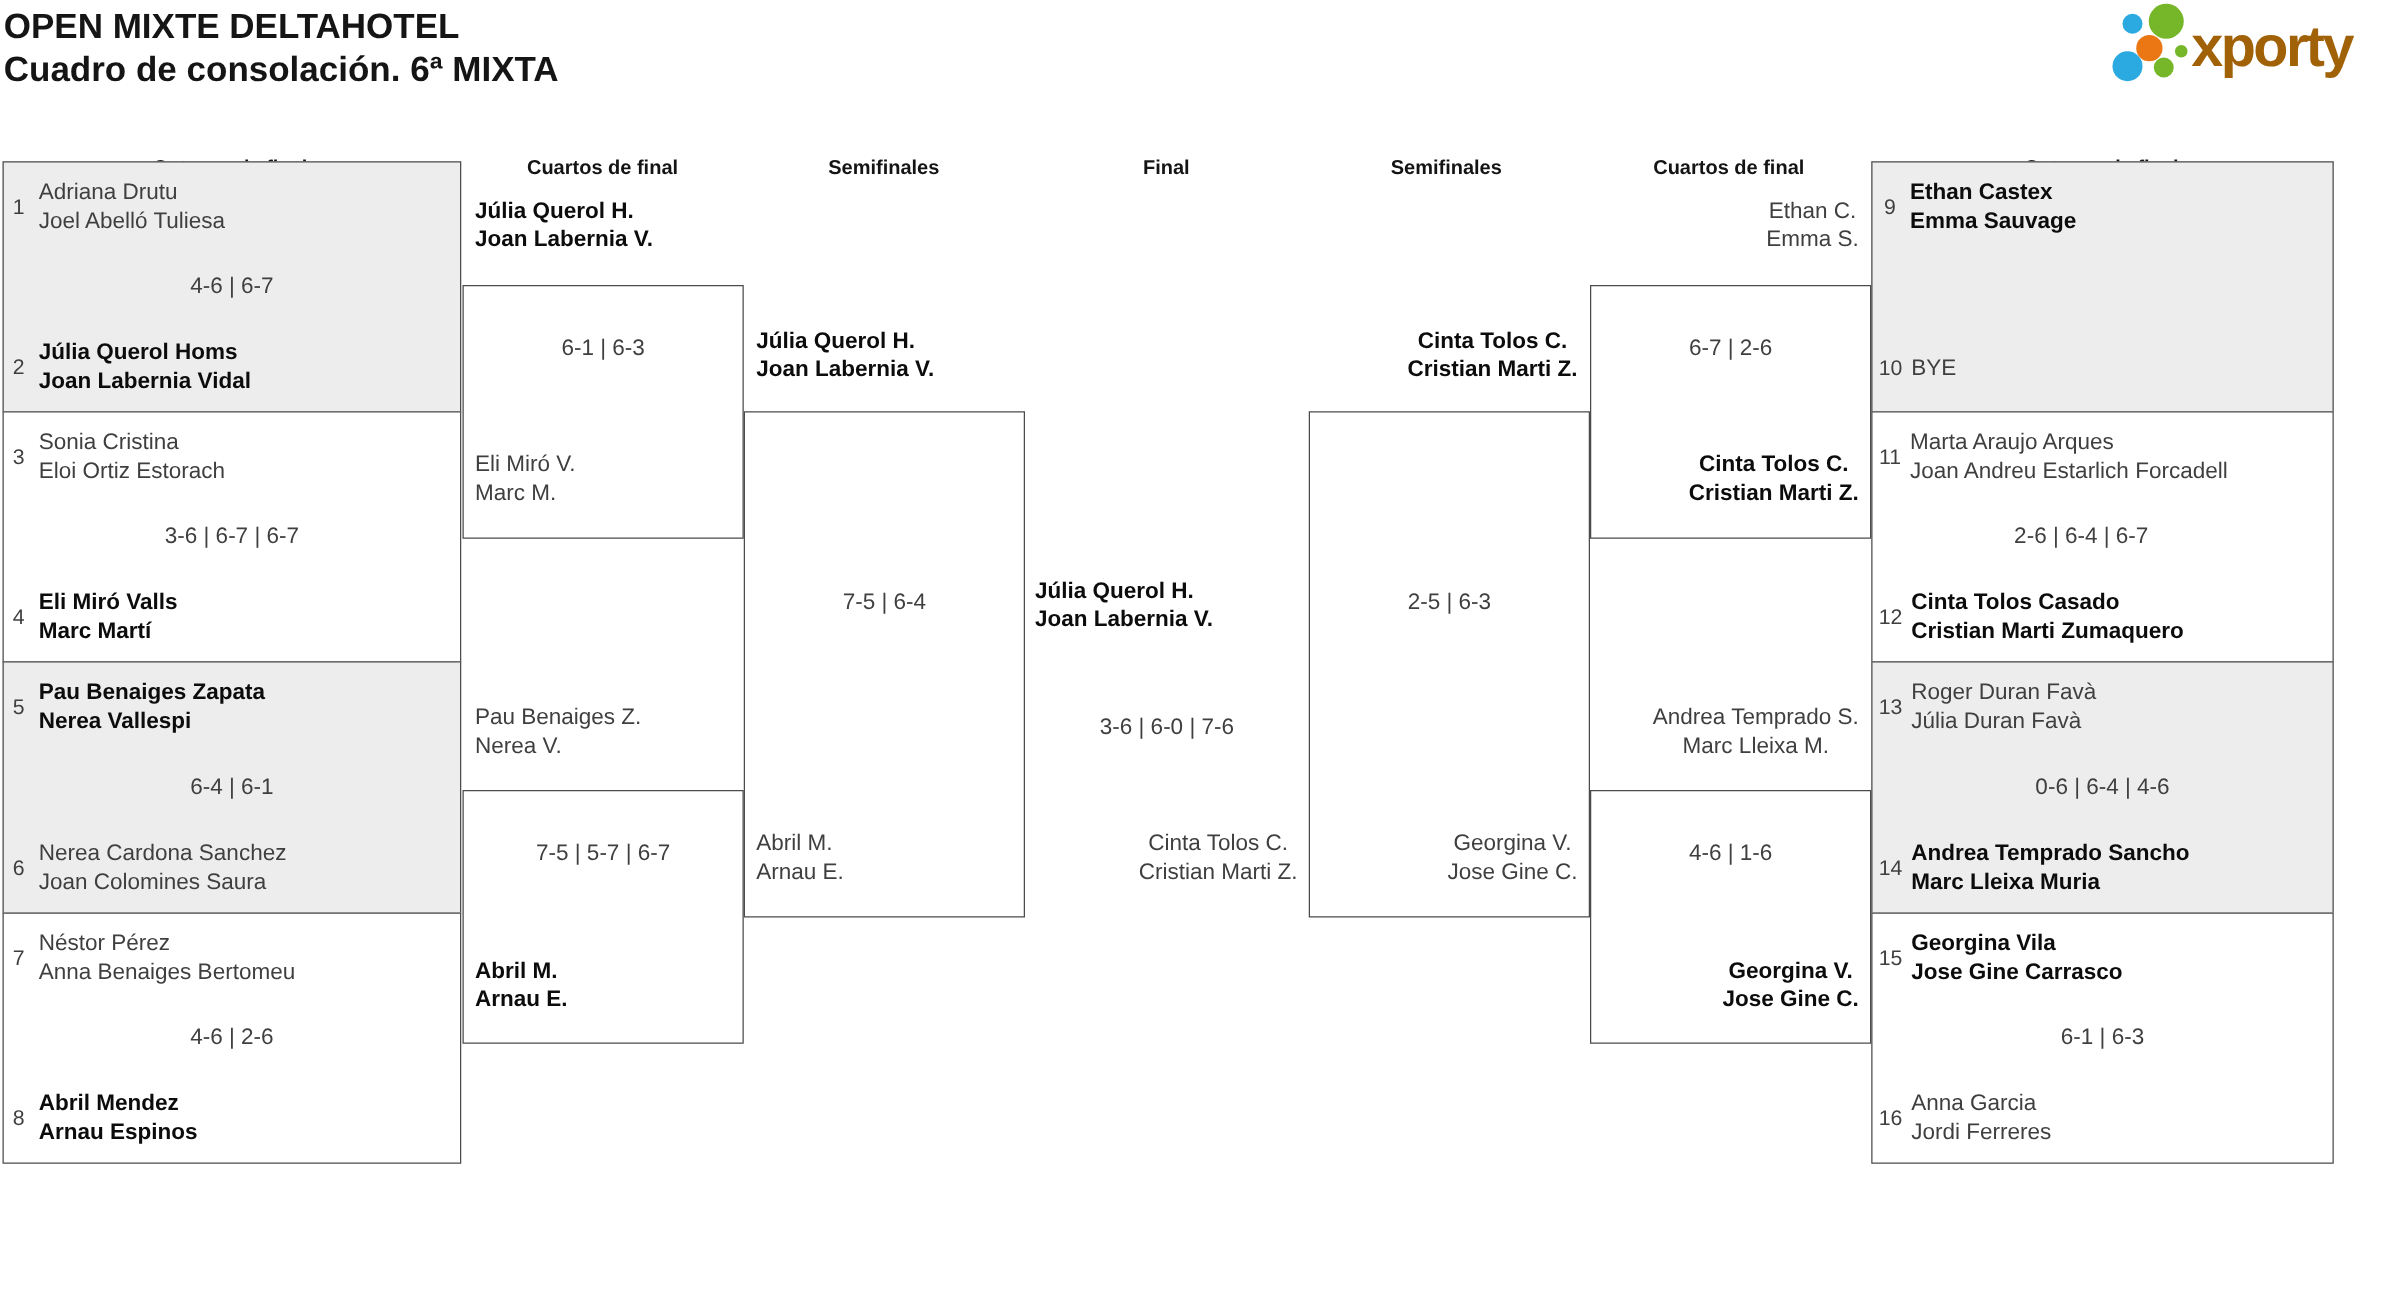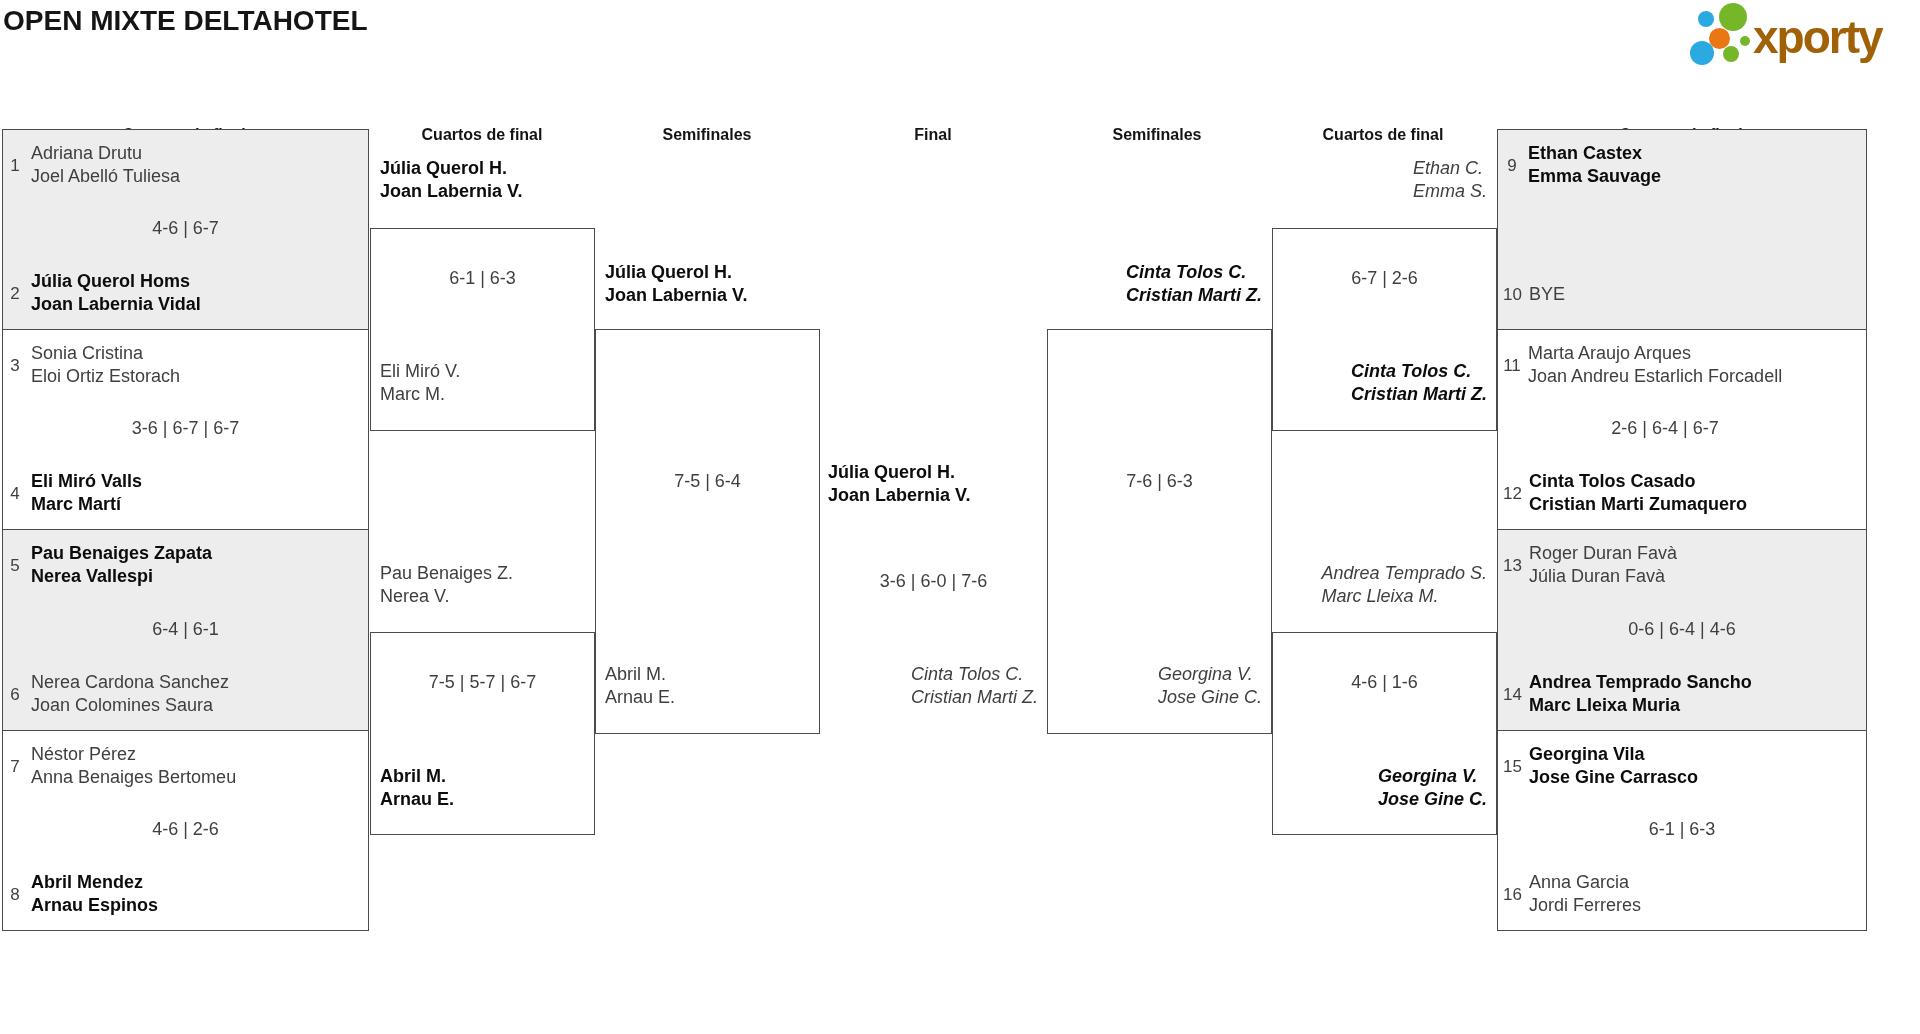--- a/index.html
+++ b/index.html
@@ -18,37 +18,38 @@
   .box{position:absolute;border:1px solid #4b4b4b;box-sizing:border-box;background:#fff;}
   .box.gray{background:#ededed;}
   .box.line{background:transparent;}
   .team{
     position:absolute;display:flex;align-items:center;gap:7px;
     font-size:18px;line-height:23px;color:#3f3f3f;white-space:nowrap;
   }
   .team .seed{font-size:17px;color:#3f3f3f;font-weight:400;min-width:18px;text-align:center;}
   .names span{display:block;}
   .team.win .names{font-weight:700;color:#0c0c0c;}
-  .team.ra{text-align:left;font-style:italic;}
+  .team.ra{text-align:center;}
   .score{
     position:absolute;font-size:18px;color:#3f3f3f;text-align:center;white-space:nowrap;
   }
   .dot{position:absolute;border-radius:50%;}
   .brand{
     position:absolute;left:1753px;top:10px;
     font-size:46px;font-weight:700;letter-spacing:-2px;color:#a16207;white-space:nowrap;
   }
 </style>
 </head>
 <body>
 
 <div id="stage">
 
   <div class="title">
     <div>OPEN MIXTE DELTAHOTEL</div>
+    <div>Cuadro de consolación. 6ª MIXTA</div>
   </div>
 
   <div>
     <span class="dot" style="left:1719px;top:3px;width:28px;height:28px;background:#76b72a"></span>
     <span class="dot" style="left:1698px;top:11px;width:16px;height:16px;background:#2ba9e1"></span>
     <span class="dot" style="left:1709px;top:28px;width:21px;height:21px;background:#ea7713"></span>
     <span class="dot" style="left:1740px;top:36px;width:10px;height:10px;background:#76b72a"></span>
     <span class="dot" style="left:1690px;top:41px;width:24px;height:24px;background:#2ba9e1"></span>
     <span class="dot" style="left:1723px;top:46px;width:16px;height:16px;background:#76b72a"></span>
     <span class="brand">xporty</span>
@@ -198,21 +199,21 @@
       <span>Cristian Marti Z.</span>
     </span>
   </div>
 
   <div class="team win ra" style="right:658px;top:261px">
     <span class="names">
       <span>Cinta Tolos C.</span>
       <span>Cristian Marti Z.</span>
     </span>
   </div>
-  <div class="score" style="left:1047px;top:471px;width:225px">7-6 | 6-3</div>
+  <div class="score" style="left:1047px;top:471px;width:225px">2-5 | 6-3</div>
   <div class="team ra" style="right:658px;top:663px">
     <span class="names">
       <span>Georgina V.</span>
       <span>Jose Gine C.</span>
     </span>
   </div>
 
   <div class="team ra" style="right:433px;top:157px">
     <span class="names">
       <span>Ethan C.</span>

